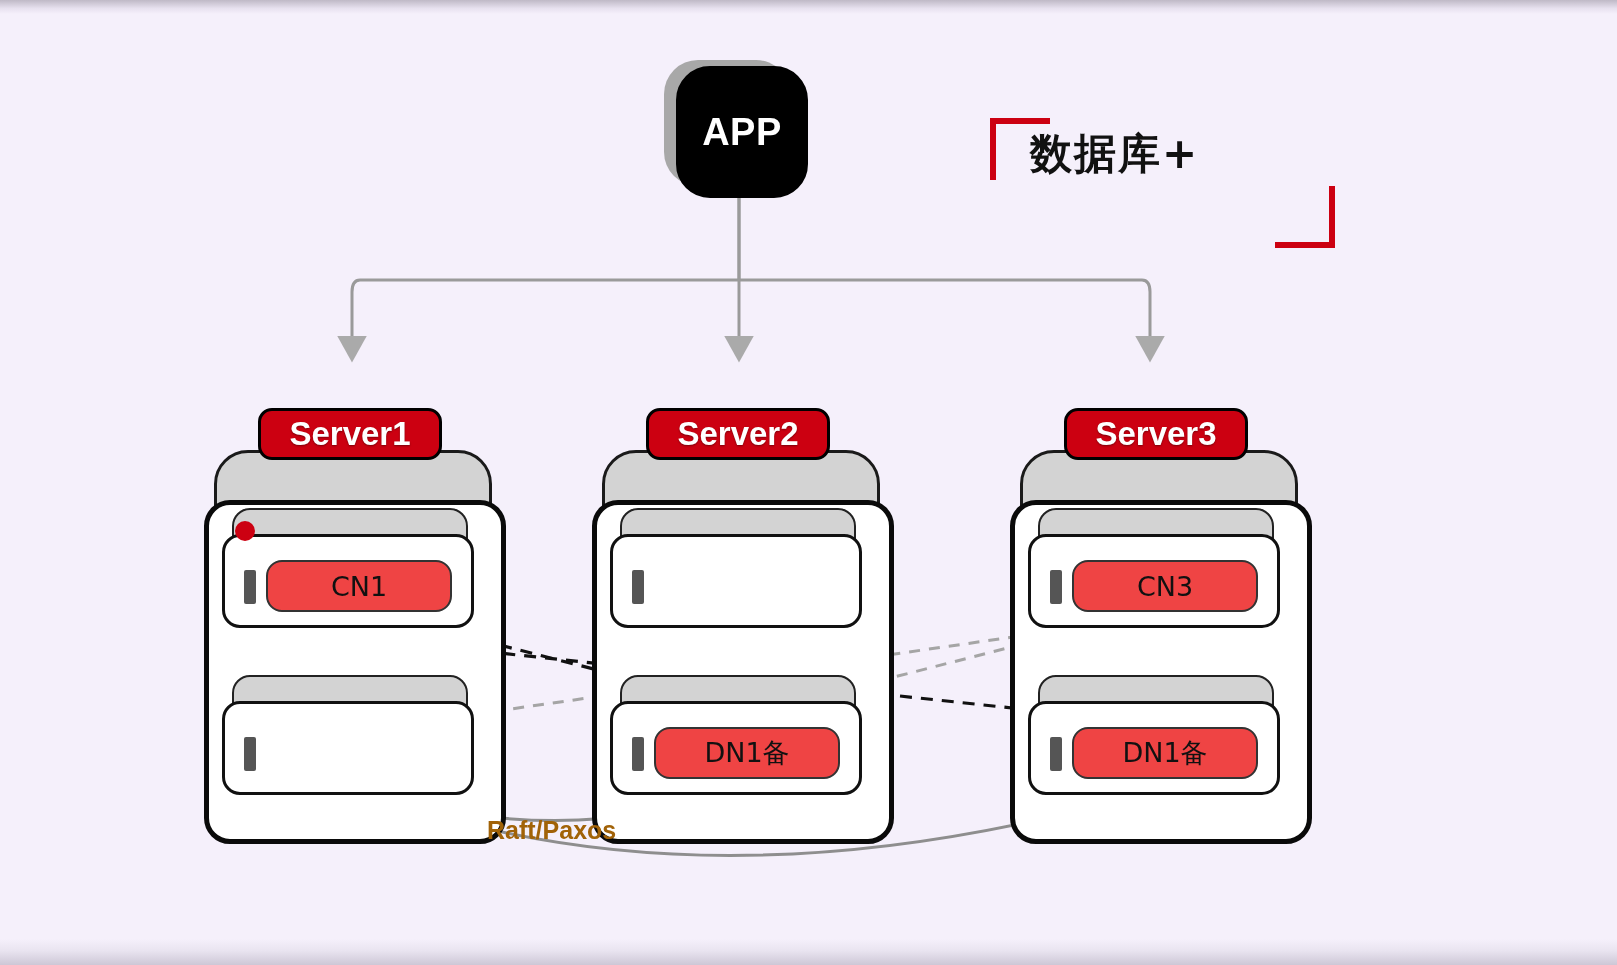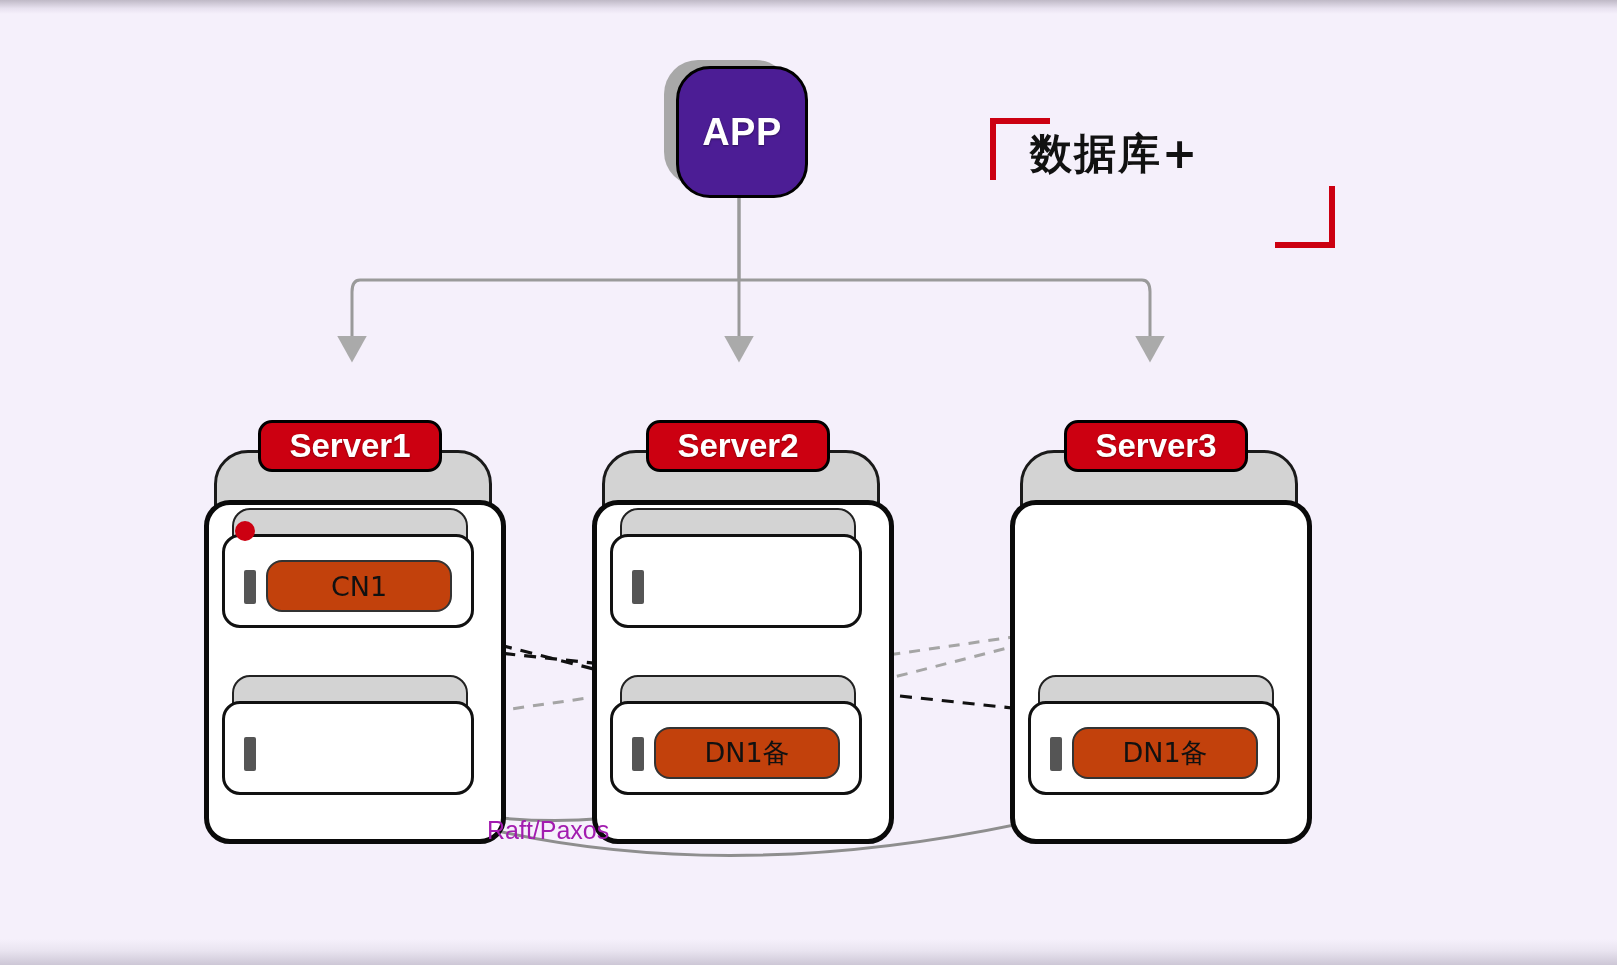--- a/index.html
+++ b/index.html
@@ -22,21 +22,21 @@
   
   .app-node{
     position:absolute;left:676px;top:66px;width:126px;height:126px;
   }
   .app-node .shadow{
     position:absolute;left:-12px;top:-6px;width:126px;height:126px;
     background:#a8a8a8;border-radius:34px;
   }
   .app-node .face{
     position:absolute;left:0;top:0;width:126px;height:126px;
-    background:#4c1d95;border:3px solid #000;border-radius:34px;
+    background:#000000;border:3px solid #000;border-radius:34px;
     display:flex;align-items:center;justify-content:center;
     color:#fff;font-size:38px;font-weight:bold;letter-spacing:.5px;
     text-shadow:0 1px 2px rgba(0,0,0,.45);
   }
 
   
   .watermark{position:absolute;left:990px;top:118px;width:345px;height:130px;}
   .wm-tl{position:absolute;left:0;top:0;width:60px;height:6px;background:#cc0011;}
   .wm-tl2{position:absolute;left:0;top:0;width:6px;height:62px;background:#cc0011;}
   .wm-br{position:absolute;right:0;bottom:0;width:60px;height:6px;background:#cc0011;}
@@ -51,21 +51,21 @@
   .server{position:absolute;width:300px;height:430px;}
   .srv-tab{
     position:absolute;left:14px;top:42px;width:272px;height:72px;
     background:#d3d3d3;border:3px solid #1a1a1a;border-radius:34px 34px 8px 8px;
   }
   .srv-body{
     position:absolute;left:4px;top:92px;width:292px;height:334px;
     background:#fff;border:5px solid #0a0a0a;border-radius:26px;
   }
   .srv-badge{
-    position:absolute;top:12px;height:52px;min-width:184px;
+    position:absolute;top:0px;height:52px;min-width:184px;
     background:#cc0011;border:3px solid #000;border-radius:14px;
     display:flex;align-items:center;justify-content:center;
     color:#fff;font-size:33px;font-weight:bold;
     text-shadow:0 1px 2px rgba(0,0,0,.4);
     left:50%;transform:translateX(-50%);padding:0 18px;box-sizing:border-box;
     z-index:4;
   }
   .status-dot{
     position:absolute;left:26px;top:16px;width:20px;height:20px;
     border-radius:50%;background:#cc0011;z-index:3;
@@ -80,30 +80,31 @@
   .slot .slot-face{
     position:absolute;left:0;top:26px;width:252px;height:94px;
     background:#fff;border:3px solid #111;border-radius:18px;box-sizing:border-box;
   }
   .slot .handle{
     position:absolute;left:22px;top:62px;width:12px;height:34px;
     background:#555;border-radius:2px;z-index:3;
   }
   .pill{
     position:absolute;left:44px;top:52px;width:186px;height:52px;
-    background:#c2410c;border:2px solid #333;border-radius:16px;
+    background:#ef4444;border:2px solid #333;border-radius:16px;
     display:flex;align-items:center;justify-content:center;
     font-size:27px;color:#111;z-index:3;box-sizing:border-box;
     font-family:"DejaVu Sans","Liberation Sans",sans-serif;
   }
 
   .raft-label{
     position:absolute;left:487px;top:816px;
-    font-size:25px;color:#a21caf;white-space:nowrap;
+    font-size:25px;color:#a16207;white-space:nowrap;
     font-family:"Liberation Sans",sans-serif;
+    font-weight:bold;
   }
 </style>
 </head>
 <body>
 
 <div id="stage">
 
   <div class="band top"></div>
 
   <svg id="wires" viewBox="0 0 1617 965">
@@ -196,20 +197,26 @@
       <div class="handle"></div>
       <div class="pill">DN1备</div>
     </div>
   </div>
 
   <div class="server" style="left:1006px;top:408px;text-decoration:underline;">
     <div class="srv-tab"></div>
     <div class="srv-body"></div>
     <div class="srv-badge">Server3</div>
 
+    <div class="slot" style="left:22px;top:100px;">
+      <div class="slot-tab"></div>
+      <div class="slot-face"></div>
+      <div class="handle"></div>
+      <div class="pill">CN3</div>
+    </div>
 
     <div class="slot" style="left:22px;top:267px;">
       <div class="slot-tab"></div>
       <div class="slot-face"></div>
       <div class="handle"></div>
       <div class="pill">DN1备</div>
     </div>
   </div>
 
   <div class="raft-label">Raft/Paxos</div>

